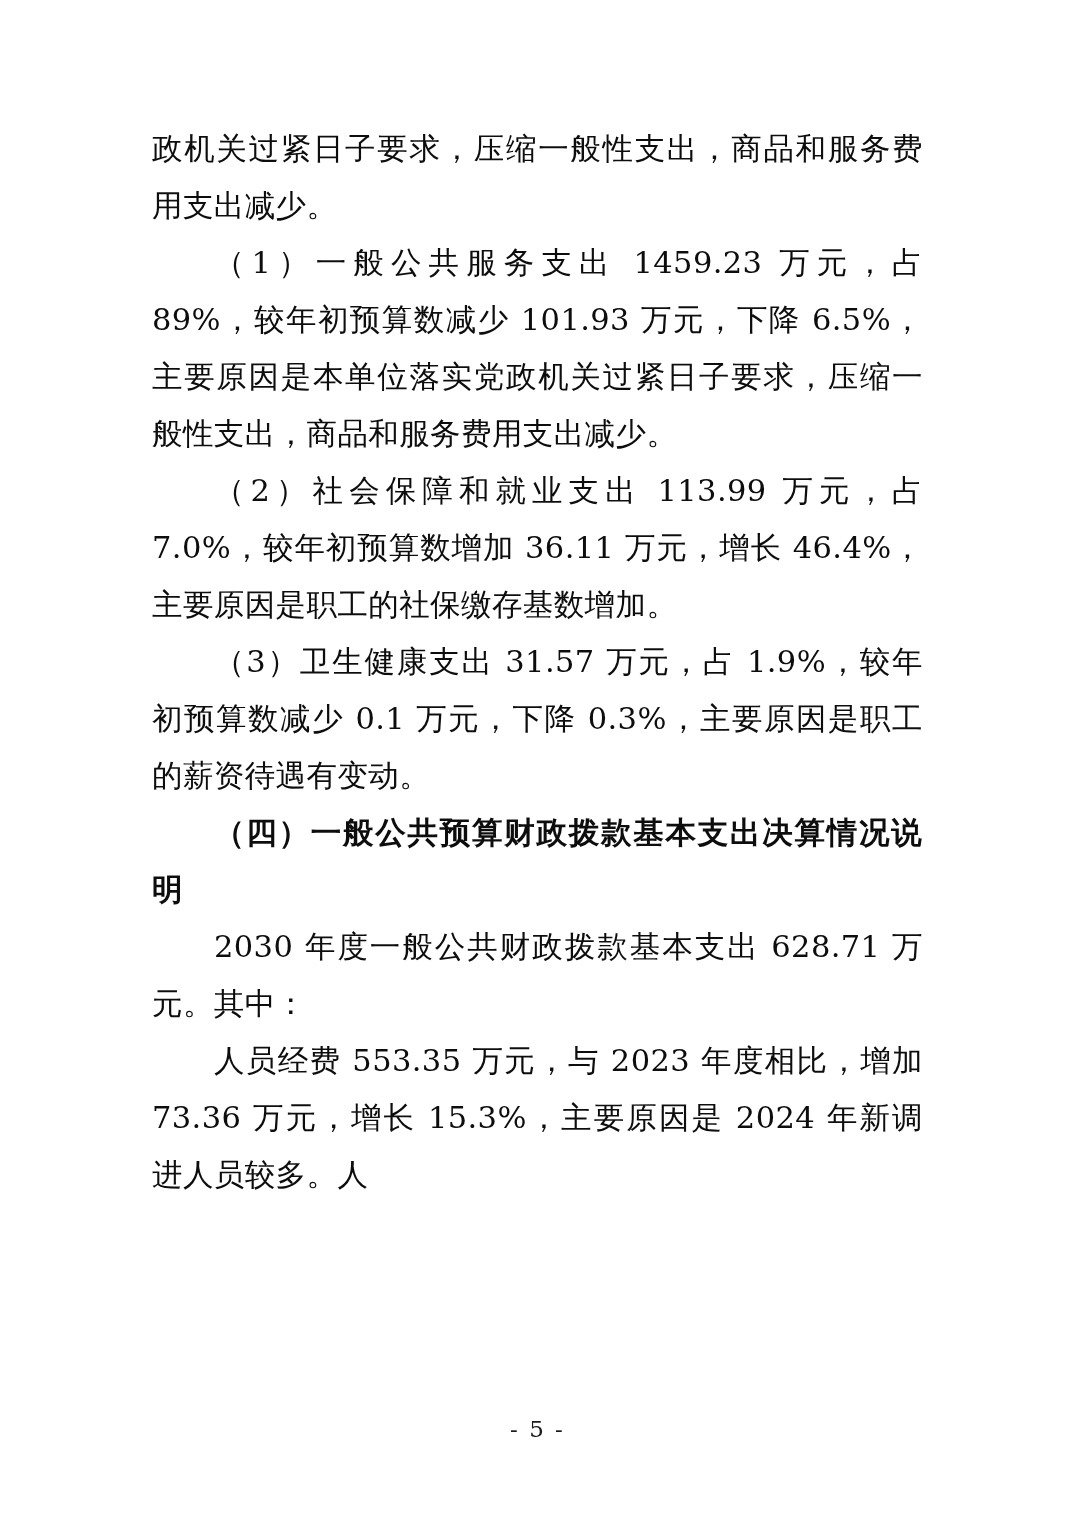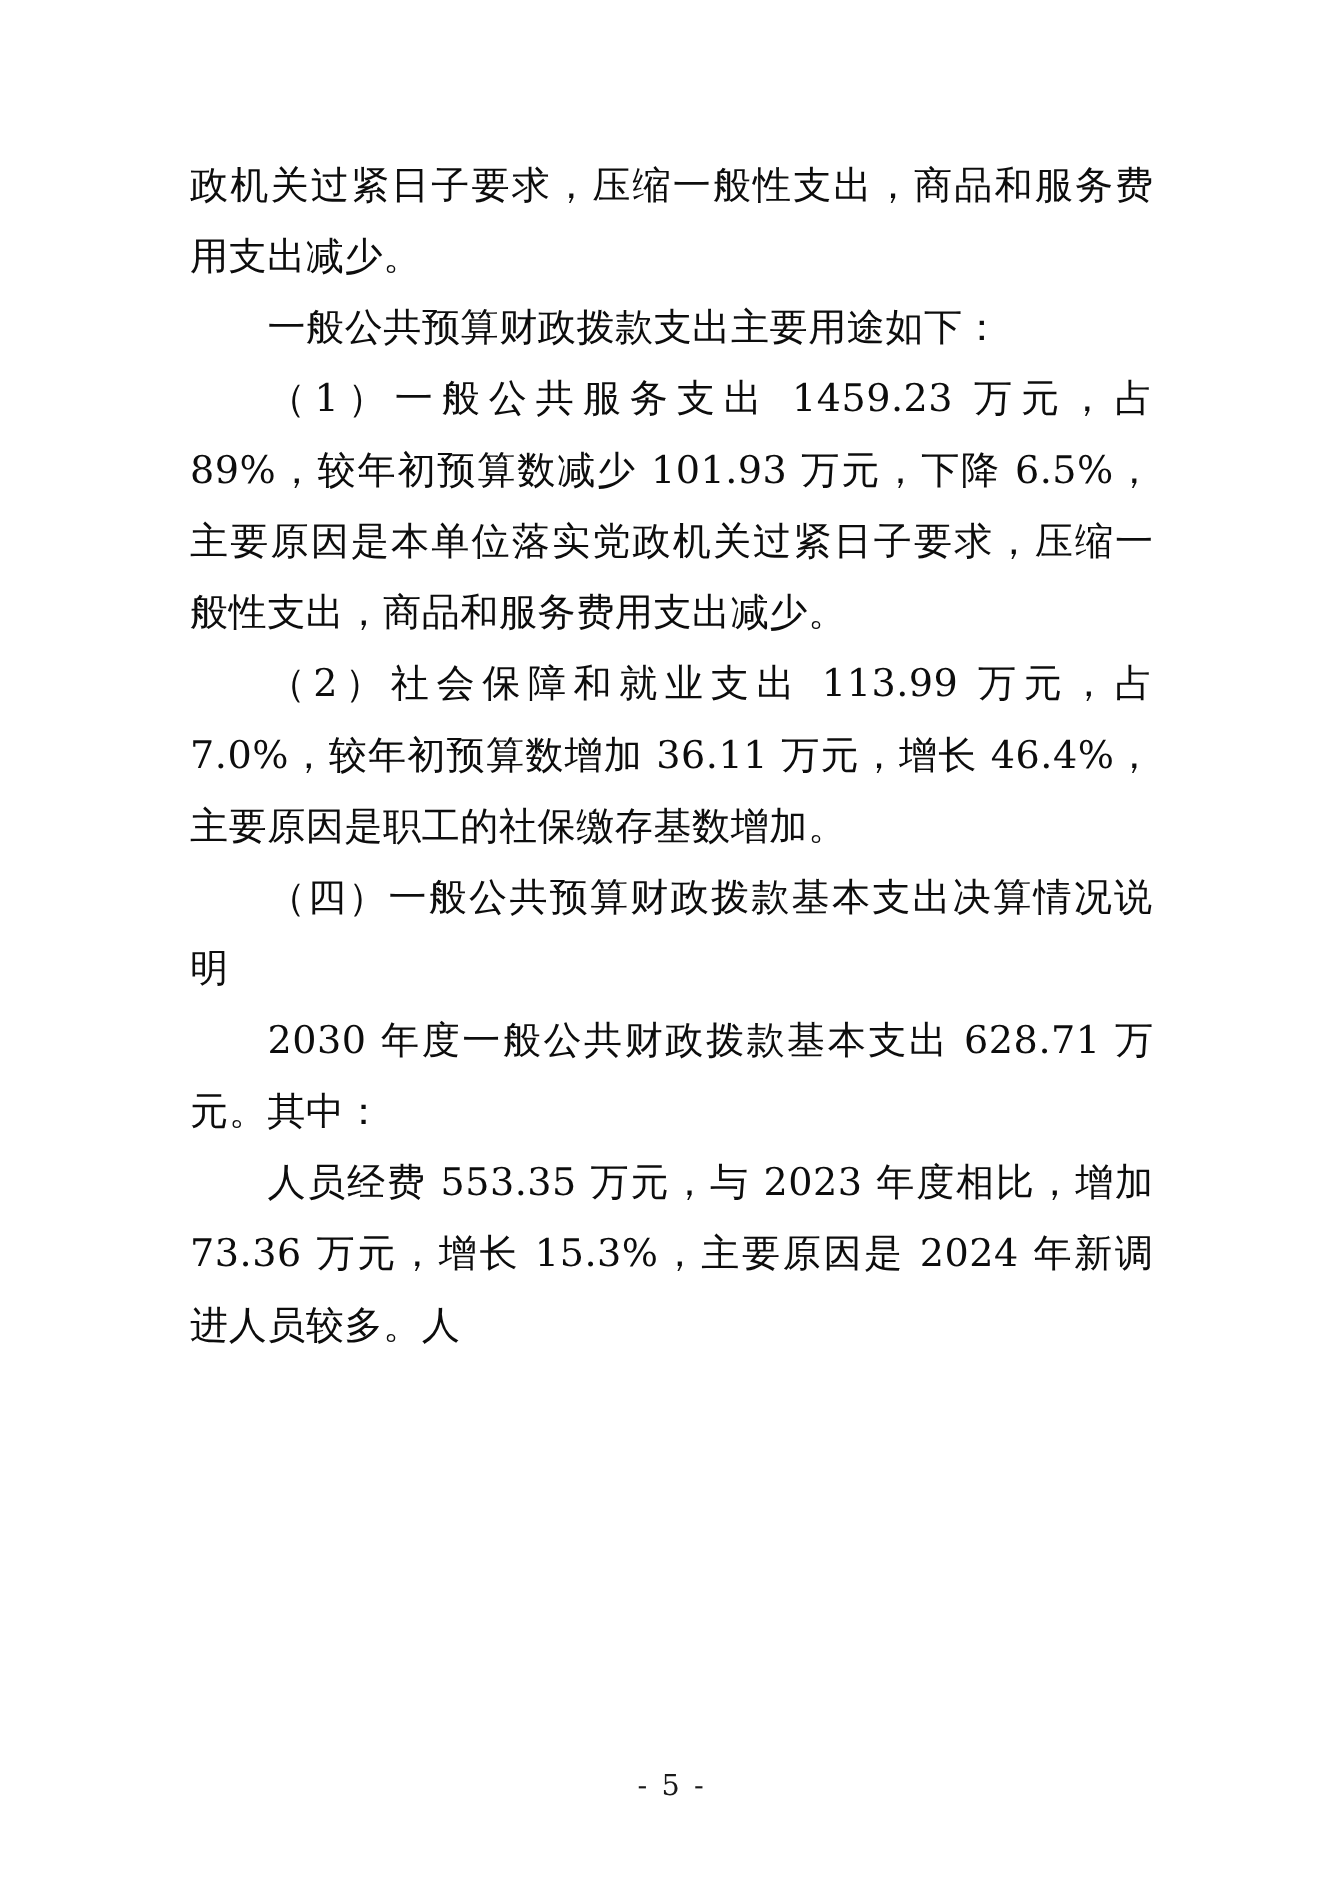--- a/index.html
+++ b/index.html
@@ -37,21 +37,21 @@
     text-indent: 62px;
   }
   .noindent {
     text-indent: 0;
   }
   .heading-bold {
     font-weight: bold;
   }
   .sect-head {
     text-indent: 62px;
-    font-weight: normal;
+    font-weight: bold;
     letter-spacing: 1.2px;
   }
   .pagenum {
     position: absolute;
     bottom: 78px;
     left: 0;
     width: 1075px;
     text-align: center;
     font-size: 23px;
     font-family: "DejaVu Serif", "Liberation Serif", serif;
@@ -60,26 +60,26 @@
   }
 </style>
 </head>
 <body>
 
 <div class="page">
   <div class="doc-body">
 
     <p class="noindent">政机关过紧日子要求，压缩一般性支出，商品和服务费用支出减少。</p>
 
-    <p class="indent">一般公共预算财政拨款支出主要用途如下：</p>
 
     <p class="indent">（1）一般公共服务支出 1459.23 万元，占 89%，较年初预算数减少 101.93 万元，下降 6.5%，主要原因是本单位落实党政机关过紧日子要求，压缩一般性支出，商品和服务费用支出减少。</p>
 
     <p class="indent">（2）社会保障和就业支出 113.99 万元，占 7.0%，较年初预算数增加 36.11 万元，增长 46.4%，主要原因是职工的社保缴存基数增加。</p>
 
+    <p class="indent">（3）卫生健康支出 31.57 万元，占 1.9%，较年初预算数减少 0.1 万元，下降 0.3%，主要原因是职工的薪资待遇有变动。</p>
 
 
 
     <p class="sect-head">（四）一般公共预算财政拨款基本支出决算情况说明</p>
 
     <p class="indent">2030 年度一般公共财政拨款基本支出 628.71 万元。其中：</p>
 
     <p class="indent">人员经费 553.35 万元，与 2023 年度相比，增加 73.36 万元，增长 15.3%，主要原因是 2024 年新调进人员较多。人</p>
 
   </div>

